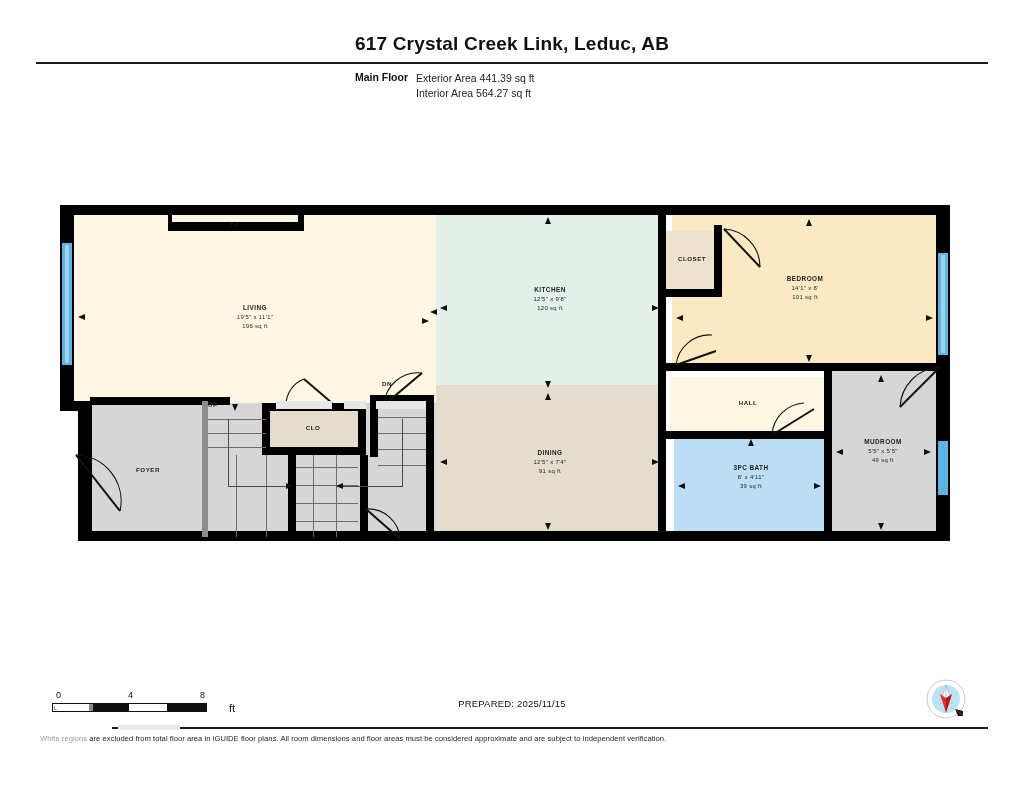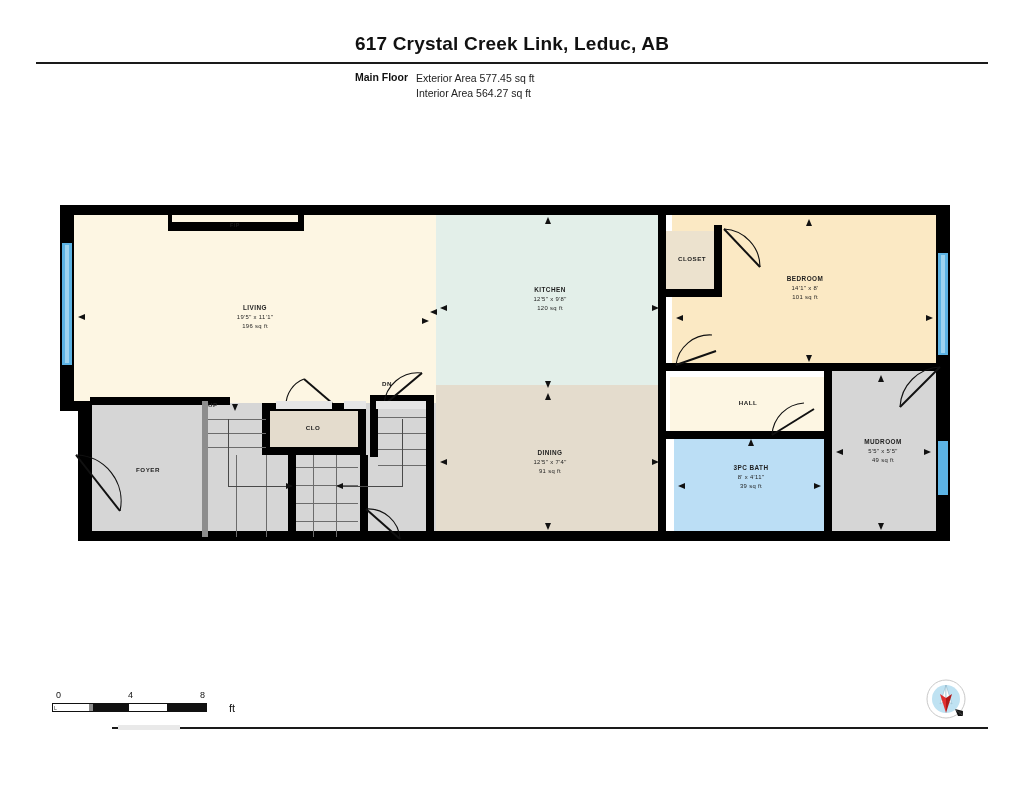--- a/index.html
+++ b/index.html
@@ -96,21 +96,21 @@
 
   <div class="title">617 Crystal Creek Link, Leduc, AB</div>
   <div class="hdr-rule"></div>
 
   <div class="floor-meta">
     <div class="fm-row">
       <div class="fm-label">
         <span>Main Floor</span>
       </div>
       <div class="fm-vals">
-        <div>Exterior Area 577.45 sq ft</div>
+        <div>Exterior Area 441.39 sq ft</div>
         <div>Interior Area 564.27 sq ft</div>
       </div>
     </div>
   </div>
 
   <div class="plan">
 
     <div class="room" style="left:14px;top:8px;width:362px;height:190px;background:#fdf6e3;"></div>
 
     <div class="room" style="left:376px;top:8px;width:228px;height:172px;background:#e3efe9;"></div>
@@ -321,25 +321,27 @@
     </div>
     <div class="scale-bar">
       <div class="scale-seg" style="left:36px;width:4px;background:#8d8d8d;"></div>
       <div class="scale-seg" style="left:40px;width:36px;"></div>
       <div class="scale-seg" style="left:114px;width:39px;"></div>
       <div class="scale-l">L</div>
       <div class="scale-ft">ft</div>
     </div>
   </div>
 
+  <div class="prepared">PREPARED: 2025/11/15</div>
 
   <div class="ft-rule"></div>
   <div class="ft-rule-w"></div>
   <div class="ft-rule-w2"></div>
 
+  <div class="disclaimer"><span class="disc-gray">White regions</span><span> are excluded from total floor area in iGUIDE floor plans. All room dimensions and floor areas must be considered approximate and are subject to independent verification.</span></div>
 
   <div class="compass">
     <svg width="42" height="42" viewBox="0 0 42 42">
       <circle cx="21" cy="21" r="19" fill="#ffffff" stroke="#c9c9c9" stroke-width="1"></circle>
       <circle cx="21" cy="21" r="14" fill="#bfe2f2"></circle>
       <polygon points="21,7 15,26 21,22" fill="#ffffff" stroke="#8fb9cc" stroke-width="0.6"></polygon>
       <polygon points="21,7 27,26 21,22" fill="#ffffff" stroke="#8fb9cc" stroke-width="0.6"></polygon>
       <polygon points="21,35 15,16 21,20" fill="#e03030"></polygon>
       <polygon points="21,35 27,16 21,20" fill="#b01818"></polygon>
       <path d="M30 31 L38 38 L33 38 Z" fill="#111"></path>

